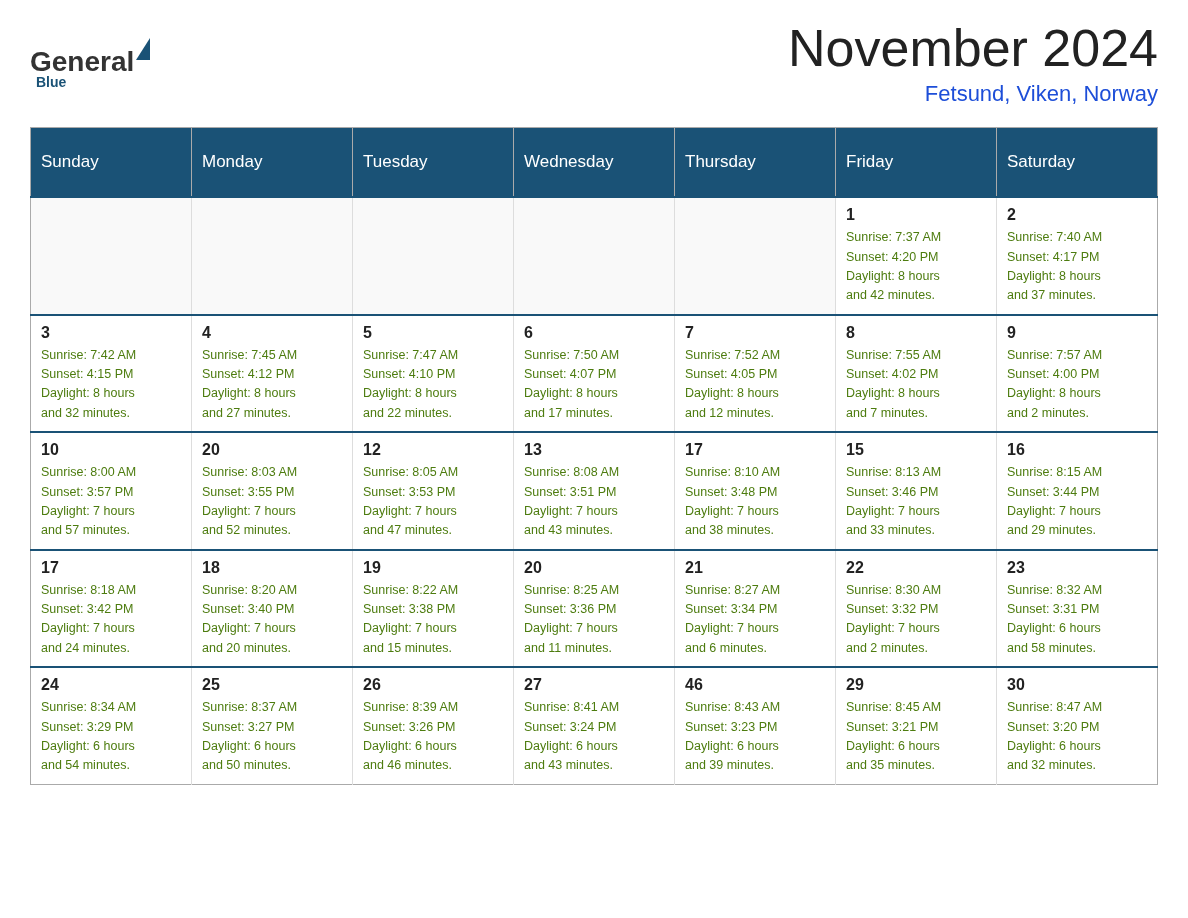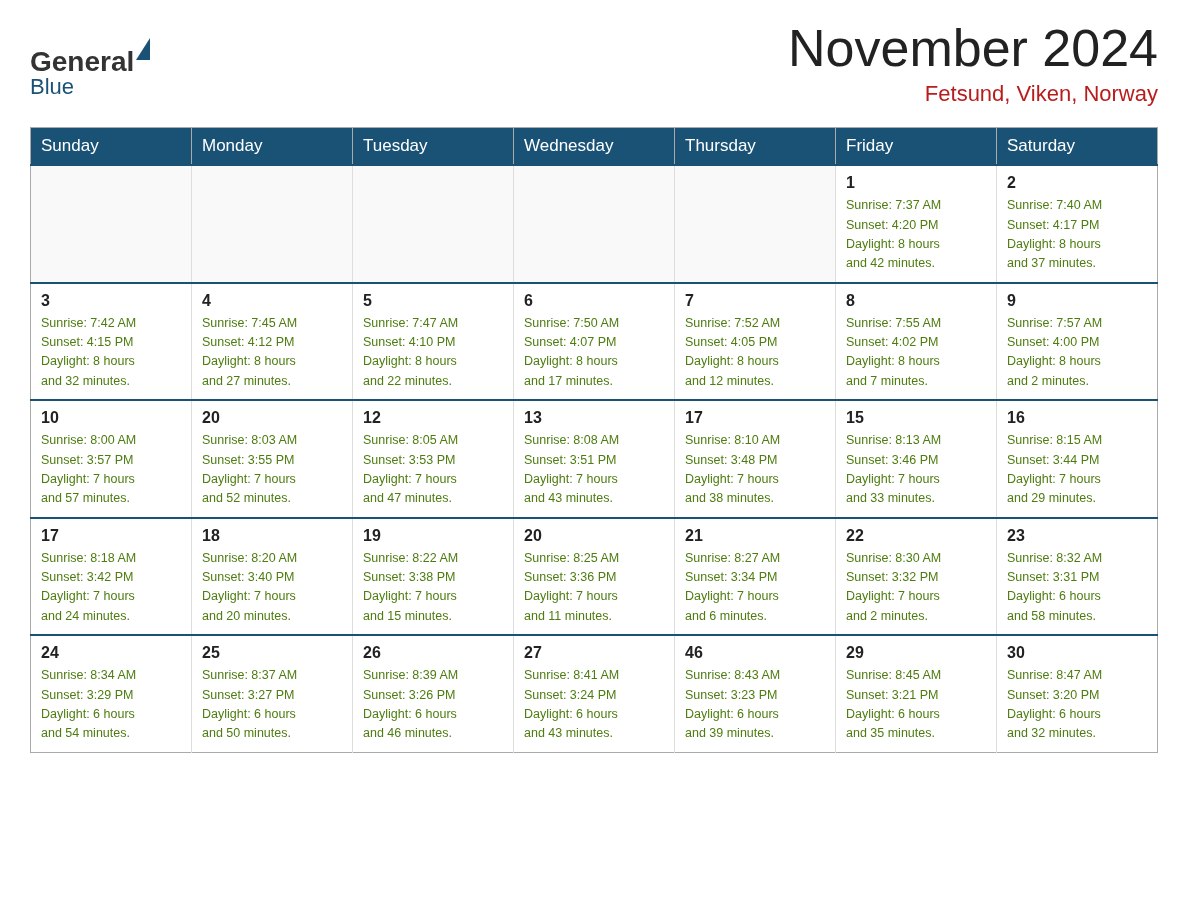--- a/index.html
+++ b/index.html
@@ -41,22 +41,23 @@
       width: 0;
       height: 0;
       border-left: 14px solid transparent;
       border-bottom: 22px solid #1a5276;
       margin: 0 2px;
       display: inline-block;
     }
 
     .logo-sub {
       color: #1a5276;
-      font-size: 22px;
-      font-weight: normal;
+      font-size: 14px;
+      font-weight: bold;
+      margin-left: 6px;
     }
 
     .logo-bottom-row {
       display: flex;
       align-items: center;
       margin-top: -4px;
     }
 
     .title-area {
       text-align: right;
@@ -64,37 +65,37 @@
 
     .calendar-title {
       font-size: 52px;
       font-weight: normal;
       color: #222;
       line-height: 1.1;
     }
 
     .calendar-subtitle {
       font-size: 22px;
-      color: #b91c1c;
+      color: #1d4ed8;
       margin-top: 4px;
     }
 
     
     .calendar-table {
       width: 100%;
       border-collapse: collapse;
       border: 1px solid #aaa;
     }
 
     .calendar-table thead tr th {
       background: #1a5276;
       color: #fff;
       font-size: 17px;
       font-weight: normal;
-      padding: 8px 10px;
+      padding: 24px 10px;
       text-align: left;
       border-right: 1px solid #aaa;
     }
 
     .calendar-table thead tr th:last-child {
       border-right: none;
     }
 
     .calendar-table tbody tr {
       border-top: 2px solid #1a5276;

